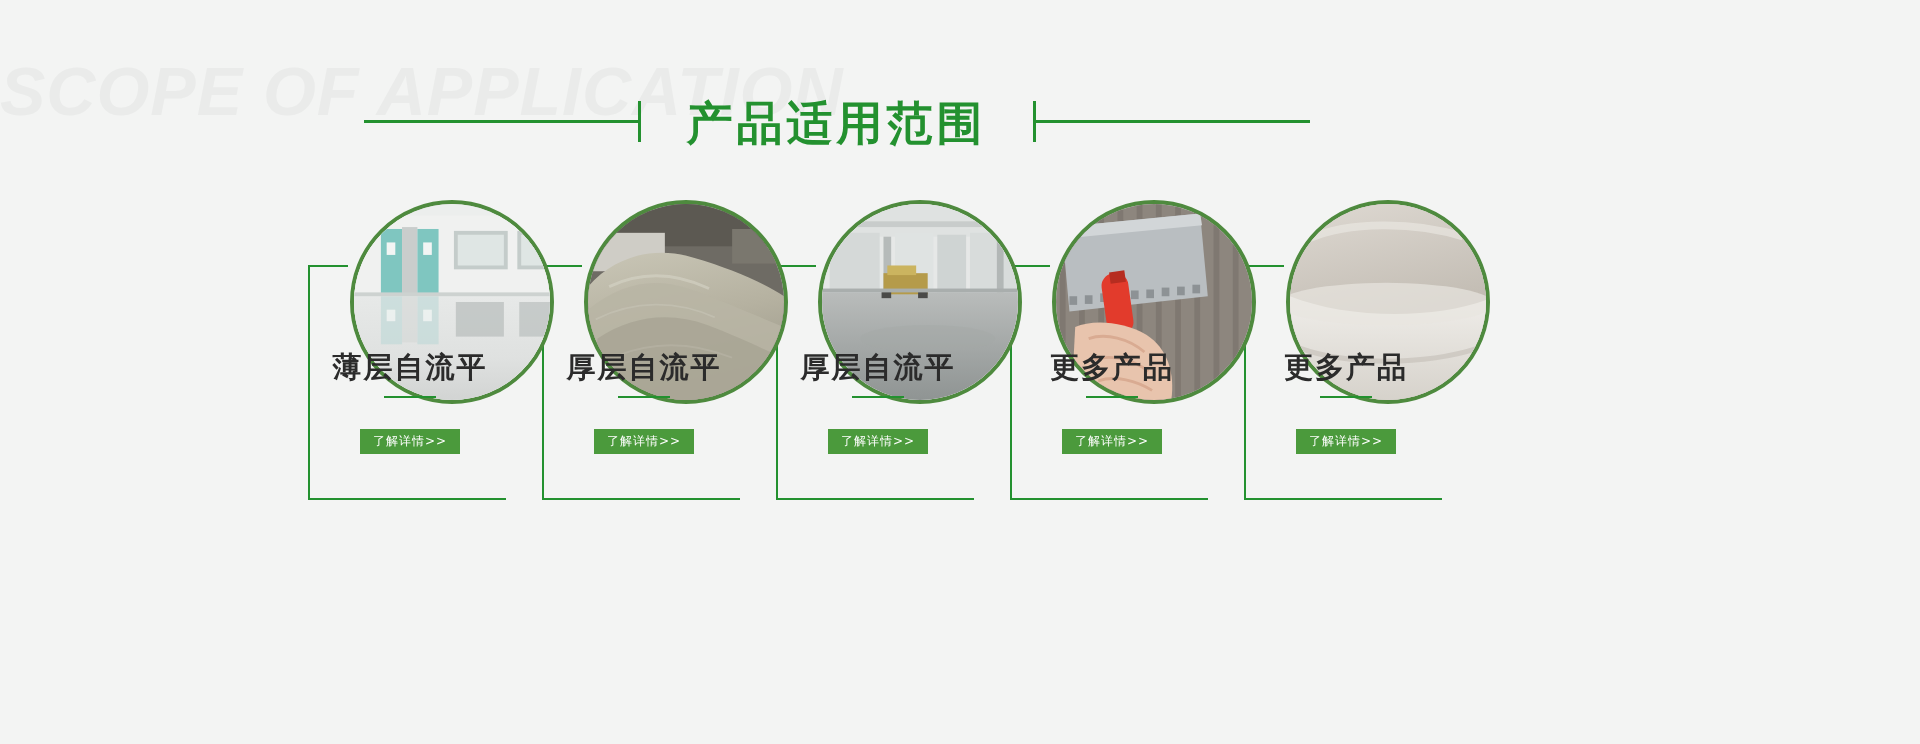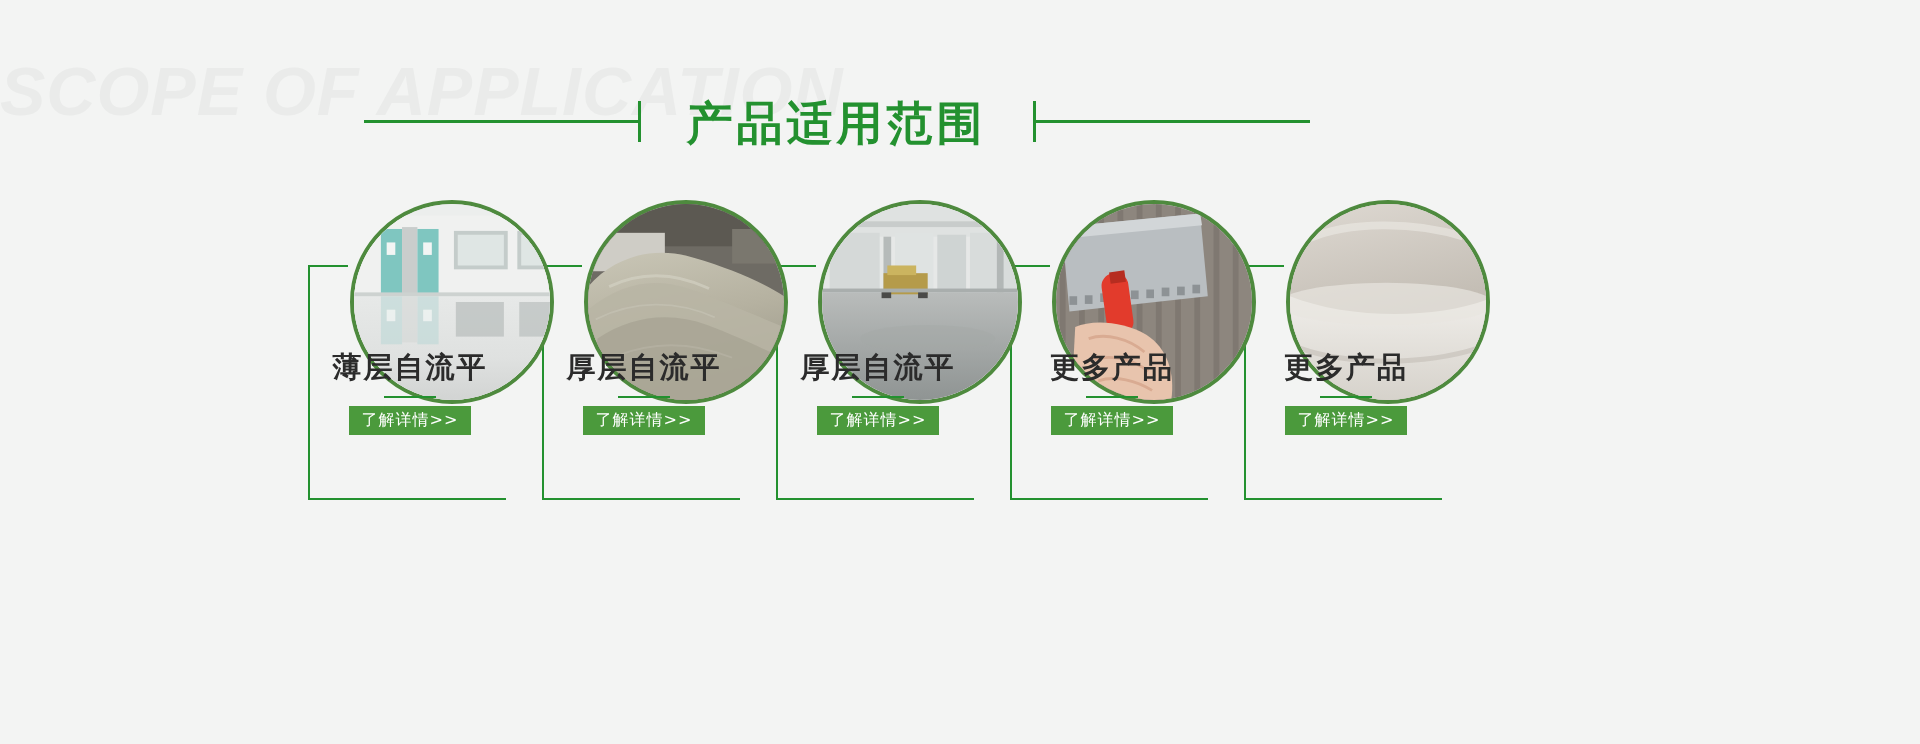--- a/index.html
+++ b/index.html
@@ -166,24 +166,24 @@
 
   .card-underline {
     width: 52px;
     height: 2px;
     background: #23912f;
     margin: 12px auto 0 auto;
   }
 
   .card-btn {
     display: inline-block;
-    margin-top: 8px;
+    margin-top: 31px;
     background: #4b9a3c;
     color: #ffffff;
-    font-size: 16px;
+    font-size: 12px;
     letter-spacing: 1px;
     padding: 6px 13px 7px 13px;
     line-height: 1;
     white-space: nowrap;
     border: none;
     cursor: pointer;
     font-family: "DejaVu Sans", "Liberation Sans", sans-serif;
   }
 
   

